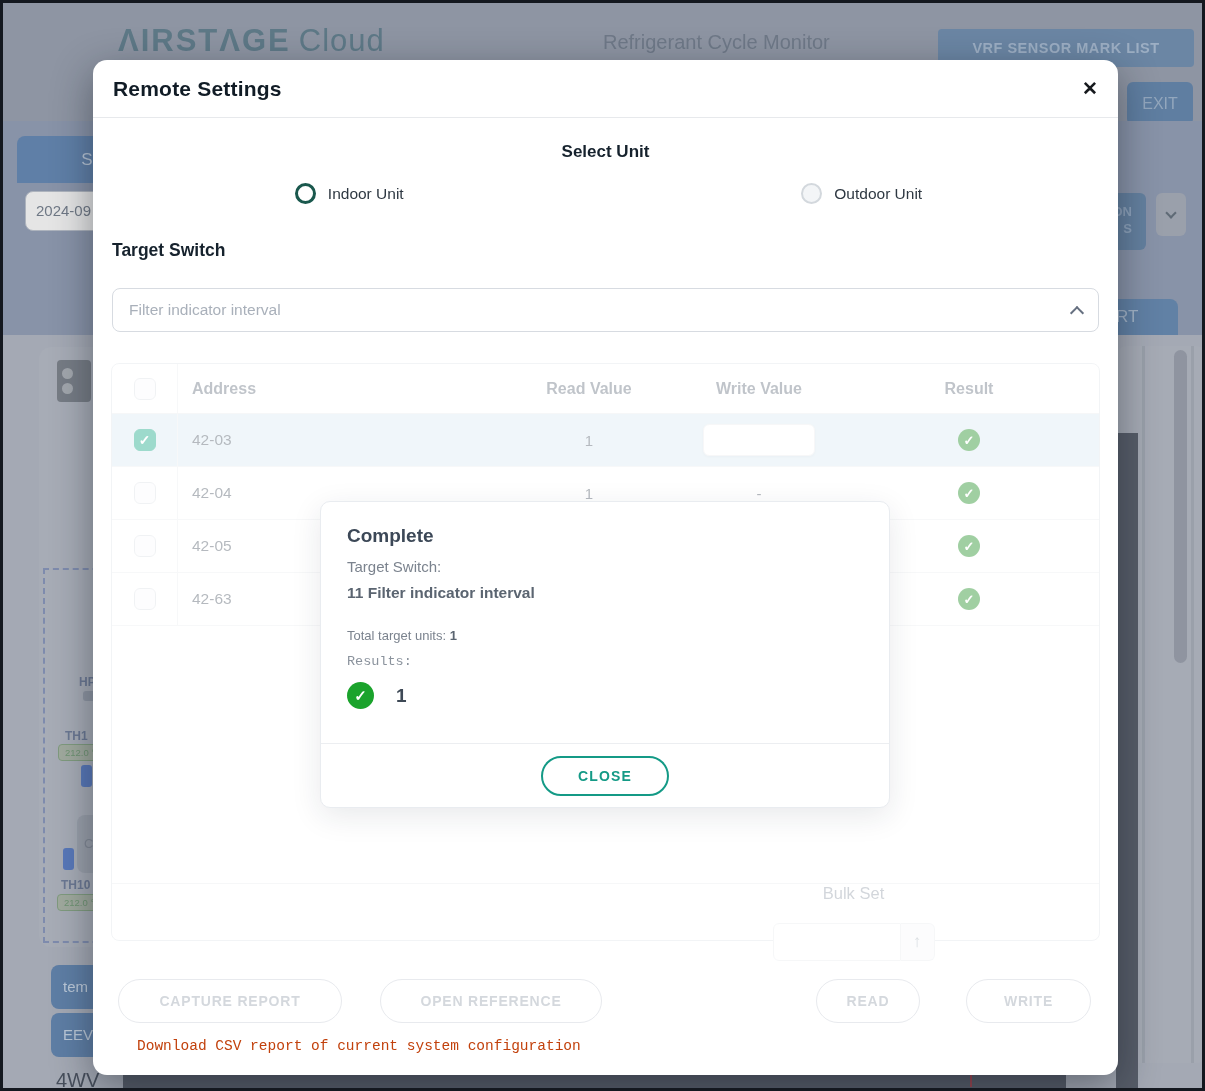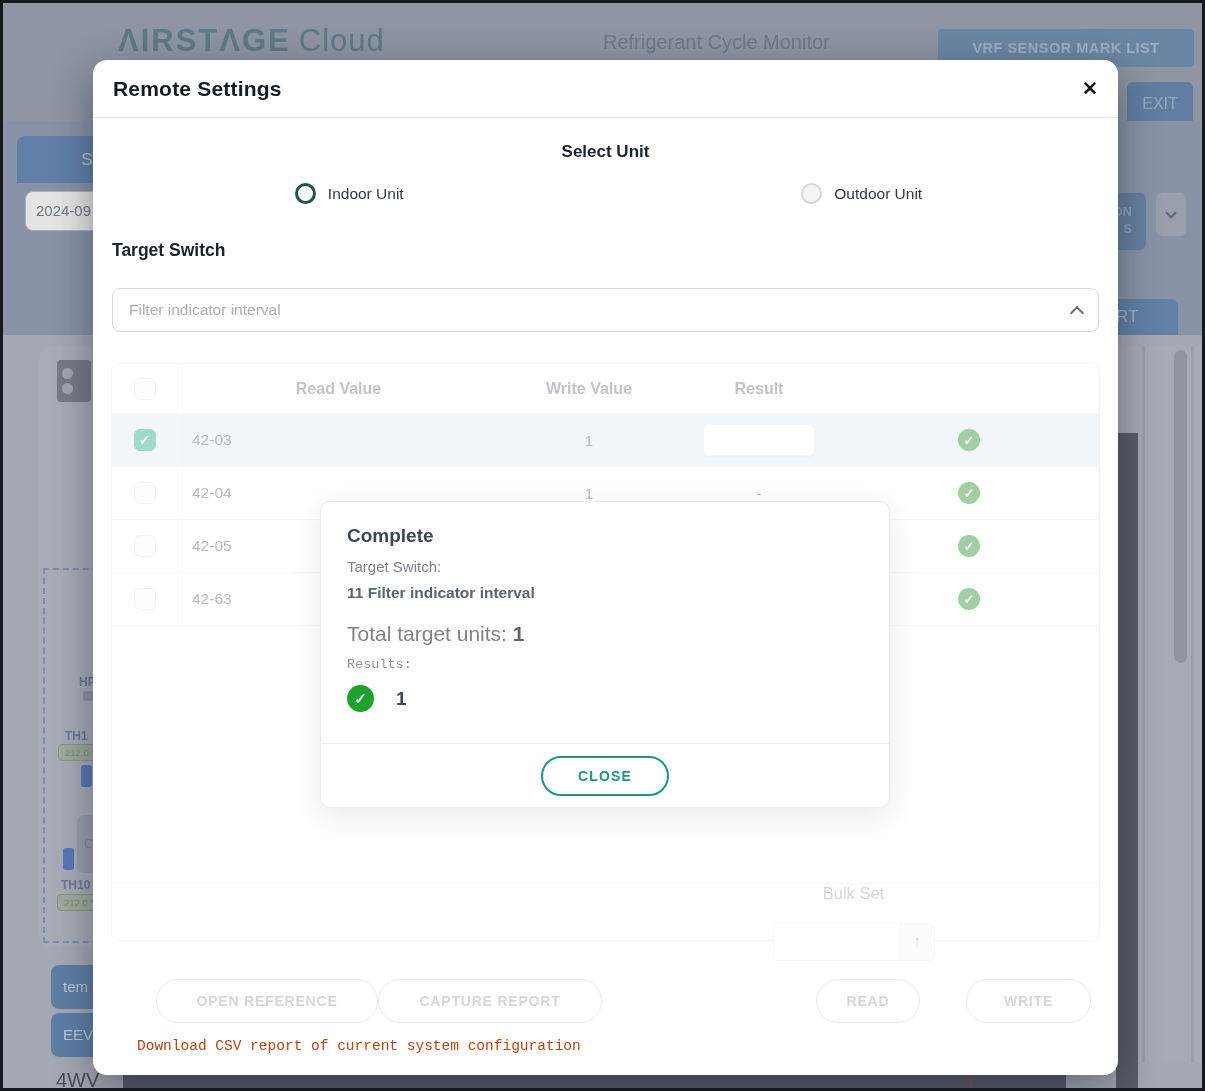--- a/index.html
+++ b/index.html
@@ -107,21 +107,21 @@
                 background:#fafbfc; color:#b9c0c9; font-size:17px; display:flex; align-items:center; justify-content:center; }
 
   
   .complete-dialog { position:absolute; left:227px; top:441px; width:570px; height:307px; background:#fff;
                      border:1px solid #e9ecf0; border-radius:10px; box-shadow:0 8px 30px rgba(30,40,55,.10);
                      z-index:5; display:flex; flex-direction:column; }
   .cd-body { padding:23px 26px 0; flex:1; }
   .cd-title { font-size:19px; font-weight:700; color:#3c4857; }
   .cd-line1 { margin-top:11px; font-size:15px; color:#7b838e; }
   .cd-line2 { margin-top:9px; font-size:15.5px; font-weight:700; color:#5b6571; }
-  .cd-line3 { margin-top:20px; font-size:21px; color:#7b838e; }
+  .cd-line3 { margin-top:26px; font-size:13px; color:#7b838e; }
   .cd-line3 b { color:#5b6571; }
   .cd-results { margin-top:11px; font-size:13.5px; color:#8b939d;font-family:Liberation Mono, monospace; }
   .cd-checkrow { margin-top:13px; display:flex; align-items:center; gap:22px; }
   .cd-check { width:27px; height:27px; border-radius:50%; background:#1ba32c;
               display:flex; align-items:center; justify-content:center; }
   .cd-check::after { content:"✓"; color:#fff; font-size:15px; font-weight:700; }
   .cd-value { font-size:19px; font-weight:700; color:#3e4956; }
   .cd-footer { border-top:1px solid #eceef1; height:64px; display:flex; align-items:center; justify-content:center; }
   .close-btn { width:128px; height:40px; border:2px solid #149a86; border-radius:21px; background:#fff;
                color:#149a86; font-weight:700; font-size:14px; letter-spacing:1.2px;
@@ -215,20 +215,21 @@
     <div class="dropdown">
       <span class="dropdown-text">Filter indicator interval</span>
       <span class="chevron-up"></span>
     </div>
 
     <div class="table-wrap">
       <div class="t-grid t-head">
         <div class="cb-cell">
           <span class="checkbox"></span>
         </div>
+        <div class="th left">Address</div>
         <div class="th">Read Value</div>
         <div class="th">Write Value</div>
         <div class="th">Result</div>
       </div>
 
       <div class="t-grid t-row highlight">
         <div class="cb-cell">
           <span class="checkbox checked"></span>
         </div>
         <div class="addr-cell">42-03</div>
@@ -297,21 +298,21 @@
           <span class="cd-check"></span>
           <span class="cd-value">1</span>
         </div>
       </div>
       <div class="cd-footer">
         <div class="close-btn">CLOSE</div>
       </div>
     </div>
 
     <div class="footer-row">
+      <div class="pill-btn btn-capture">CAPTURE REPORT</div>
       <div class="pill-btn btn-reference">OPEN REFERENCE</div>
-      <div class="pill-btn btn-capture">CAPTURE REPORT</div>
       <div class="pill-btn btn-read">READ</div>
       <div class="pill-btn btn-write">WRITE</div>
     </div>
     <div class="csv-note">Download CSV report of current system configuration</div>
   </div>
 
 </div>
 
 </body></html>

